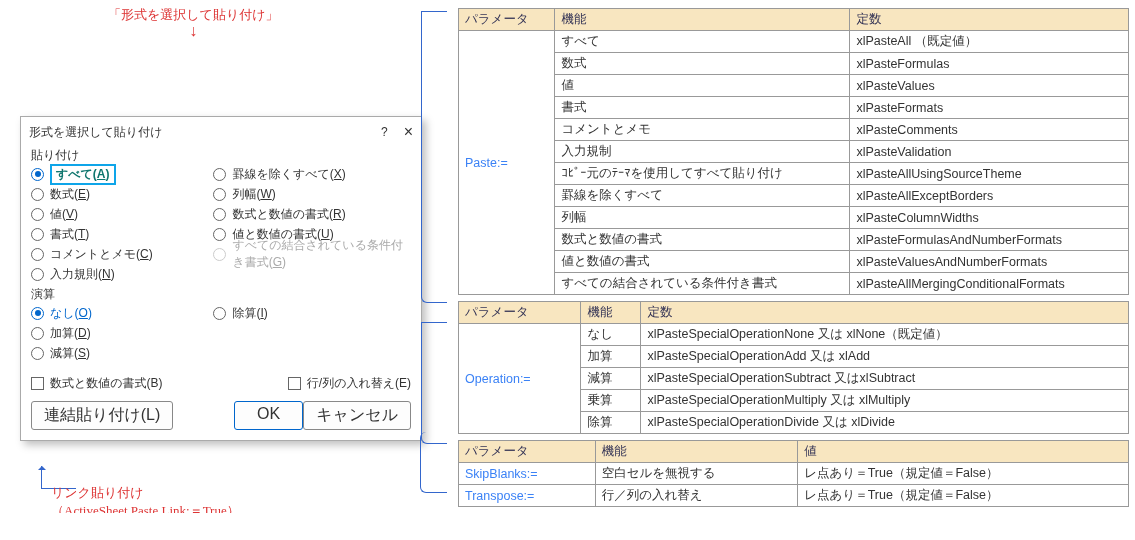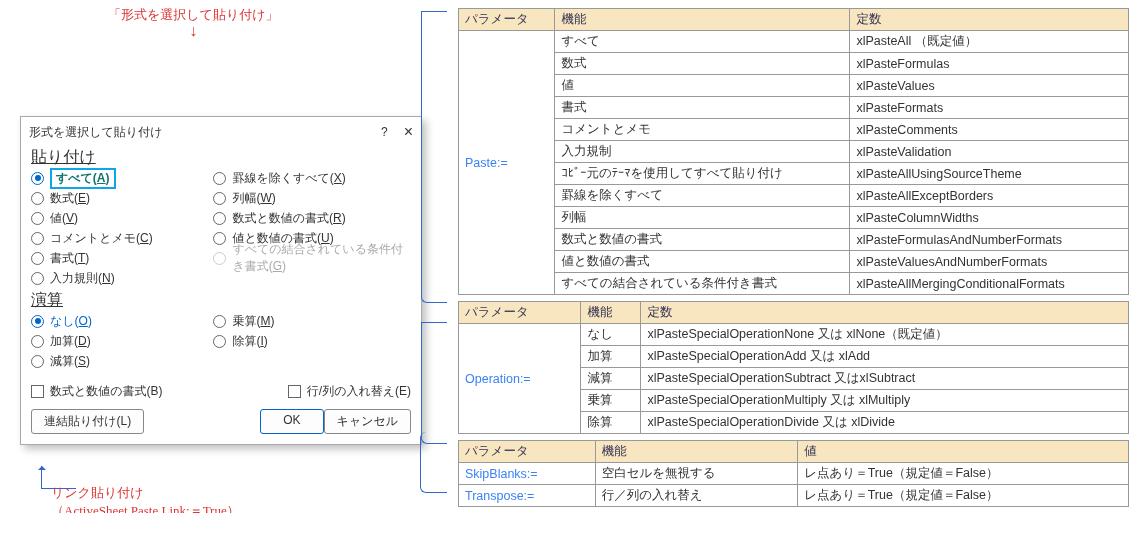--- a/index.html
+++ b/index.html
@@ -78,22 +78,21 @@
     padding: 6px 8px 4px 8px;
     font-size: 12px;
   }
   .dialog-title .right {
     display: flex;
     gap: 16px;
     align-items: center;
   }
   .section-label {
     padding: 2px 10px 0 10px;
-    font-size: 16px;
-    text-decoration: underline;
+    font-size: 12px;
   }
   .options {
     display: flex;
     padding: 0 10px;
   }
   .col1 { width: 48%; }
   .col2 { width: 52%; }
   .opt-row {
     display: flex;
     align-items: center;
@@ -133,21 +132,21 @@
   }
   .buttons {
     display: flex;
     justify-content: space-between;
     align-items: center;
     padding: 8px 10px 0 10px;
   }
   .btn {
     border: 1px solid #888;
     padding: 3px 12px;
-    font-size: 12px;
+    font-size: 16px;
     border-radius: 3px;
     background: #fdfdfd;
   }
   .btn.ok {
     border: 1.5px solid #0066cc;
     padding: 3px 22px;
   }
   .btns-right { display: flex; }
   .under { text-decoration: underline; }
   
@@ -216,25 +215,25 @@
             <div class="opt-row">
               <span class="radio"></span>
               <span>数式(<span class="under">E</span>)</span>
             </div>
             <div class="opt-row">
               <span class="radio"></span>
               <span>値(<span class="under">V</span>)</span>
             </div>
             <div class="opt-row">
               <span class="radio"></span>
+              <span>書式(<span class="under">T</span>)</span>
+            </div>
+            <div class="opt-row">
+              <span class="radio"></span>
               <span>コメントとメモ(<span class="under">C</span>)</span>
-            </div>
-            <div class="opt-row">
-              <span class="radio"></span>
-              <span>書式(<span class="under">T</span>)</span>
             </div>
             <div class="opt-row">
               <span class="radio"></span>
               <span>入力規則(<span class="under">N</span>)</span>
             </div>
           </div>
         <div class="col2" id="paste-right">
             <div class="opt-row">
               <span class="radio"></span>
               <span>罫線を除くすべて(<span class="under">X</span>)</span>
@@ -267,24 +266,20 @@
             <div class="opt-row">
               <span class="radio"></span>
               <span>加算(<span class="under">D</span>)</span>
             </div>
             <div class="opt-row">
               <span class="radio"></span>
               <span>減算(<span class="under">S</span>)</span>
             </div>
           </div>
         <div class="col2" id="op-right">
-            <div class="opt-row">
-              <span class="radio"></span>
-              <span>乗算(<span class="under">M</span>)</span>
-            </div>
             <div class="opt-row">
               <span class="radio"></span>
               <span>除算(<span class="under">I</span>)</span>
             </div>
           </div>
       </div>
       <div class="options" style="margin-top:10px; justify-content:space-between;">
         <div class="opt-row">
           <span class="checkbox"></span>
           <span>数式と数値の書式(B)</span>

